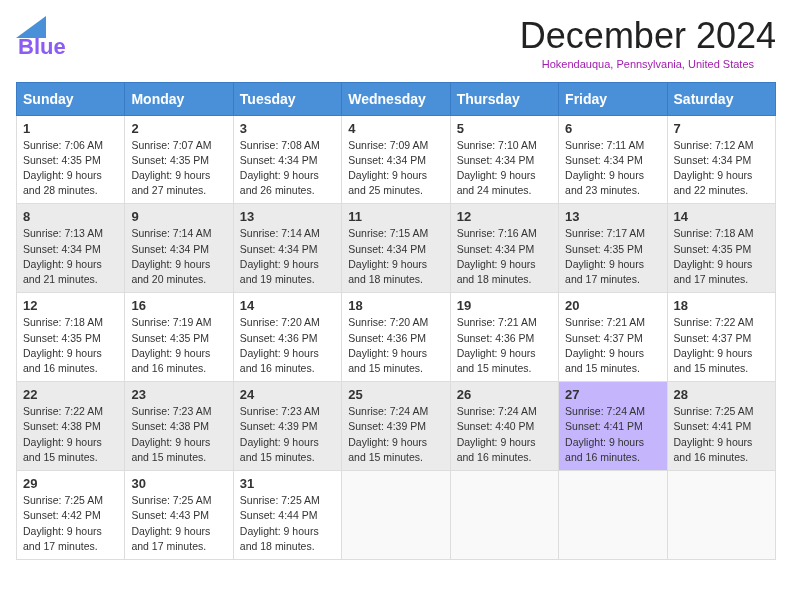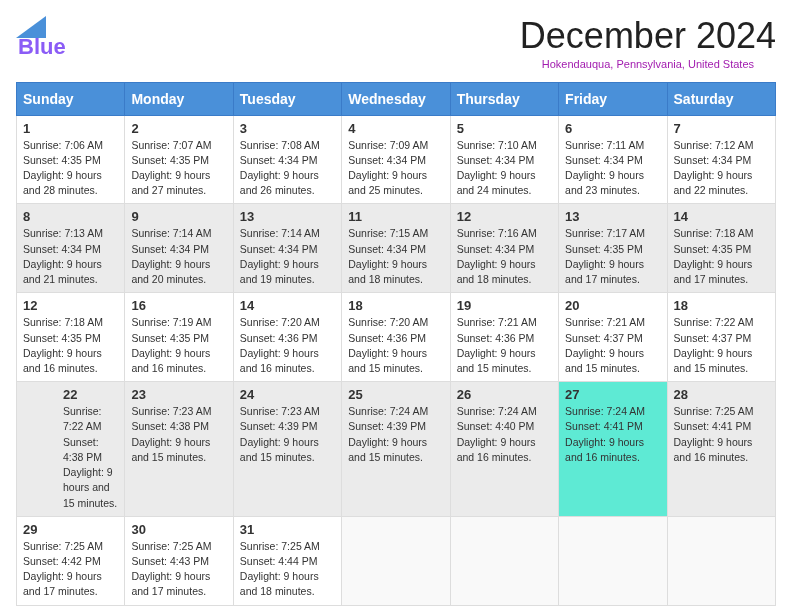--- a/index.html
+++ b/index.html
@@ -282,21 +282,21 @@
         <td>
         <span class="day-num">18</span>
         <div class="day-info">
           Sunrise: 7:22 AM<br>
           Sunset: 4:37 PM<br>
           Daylight: 9 hours and 15 minutes.
         </div>
       </td>
       </tr>
       <tr class="row-even">
-        <td style="background: rgb(235, 235, 235); padding-left: 46px;">
+        <td style="background: rgb(235, 235, 235);">
         <span class="day-num">22</span>
         <div class="day-info">
           Sunrise: 7:22 AM<br>
           Sunset: 4:38 PM<br>
           Daylight: 9 hours and 15 minutes.
         </div>
       </td>
         <td style="background: rgb(235, 235, 235);">
         <span class="day-num">23</span>
         <div class="day-info">
@@ -322,21 +322,21 @@
         </div>
       </td>
         <td style="background: rgb(235, 235, 235);">
         <span class="day-num">26</span>
         <div class="day-info">
           Sunrise: 7:24 AM<br>
           Sunset: 4:40 PM<br>
           Daylight: 9 hours and 16 minutes.
         </div>
       </td>
-        <td style="background: #5eead4;">
+        <td style="background: #c4b5fd;">
         <span class="day-num">27</span>
         <div class="day-info">
           Sunrise: 7:24 AM<br>
           Sunset: 4:41 PM<br>
           Daylight: 9 hours and 16 minutes.
         </div>
       </td>
         <td style="background: rgb(235, 235, 235);">
         <span class="day-num">28</span>
         <div class="day-info">

